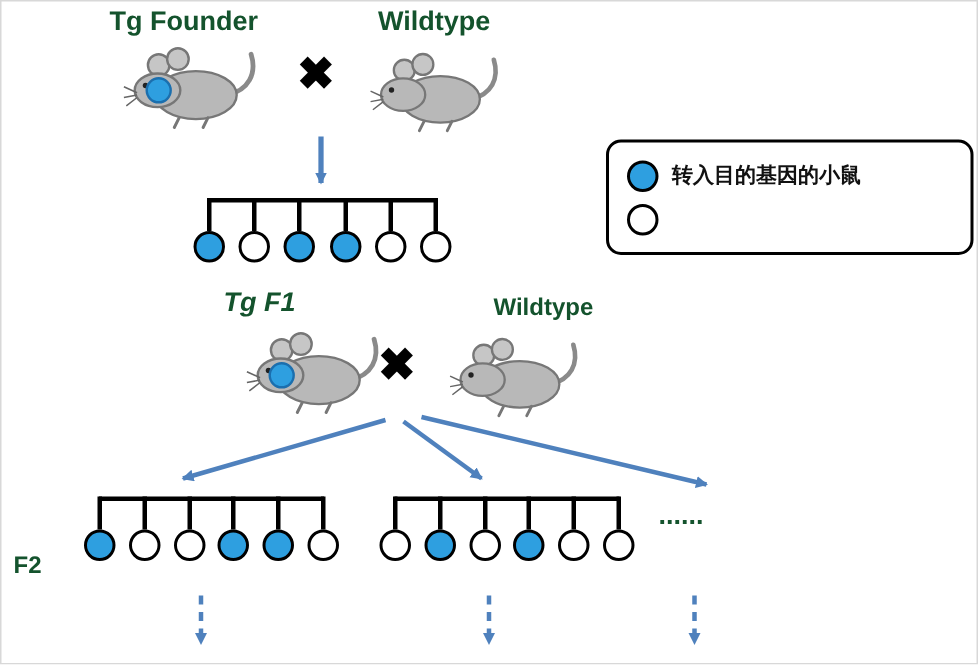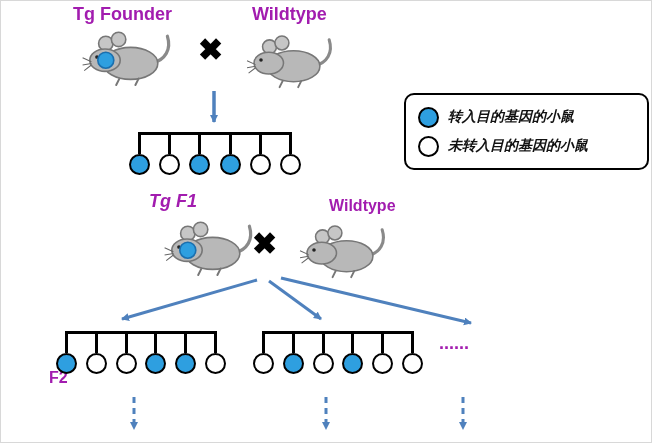--- a/index.html
+++ b/index.html
@@ -3,21 +3,21 @@
 <meta charset="utf-8">
 <style>
   :root { --blue:#2e9fe0; --arrow:#4f81bd; }
   * { margin:0; padding:0; box-sizing:border-box; }
   body { background:#ffffff; font-family:"Liberation Sans", sans-serif; }
   .canvas {
     position:relative; width:652px; height:443px; background:#ffffff;
     border:1px solid #d8d8d8; overflow:hidden;
   }
   .lbl {
-    position:absolute; font-weight:bold; color:#a21caf;
+    position:absolute; font-weight:bold; color:#14532d;
     font-family:"Liberation Sans", sans-serif; white-space:nowrap;
   }
   .lbl-big { font-size:18px; }
   .lbl-mid { font-size:16px; }
   .cross { font-size:30px; font-weight:900; color:#000; line-height:1; }
   .mouse { position:absolute; }
   
   .arrows { position:absolute; left:0; top:0; width:652px; height:443px; pointer-events:none; }
   
   .comb { position:absolute; }
@@ -30,21 +30,21 @@
     border:2.5px solid #000; background:#ffffff;
   }
   .circle.filled { background:var(--blue); }
   
   .legend {
     position:absolute; left:403px; top:92px; width:245px; height:77px;
     border:2px solid #000; border-radius:10px; background:#fff;
     display:flex; flex-direction:column; justify-content:center; gap:8px;
     padding:6px 12px;
   }
-  .legend-row { display:flex; align-items:center; gap:9px;font-style:italic; }
+  .legend-row { display:flex; align-items:center; gap:9px; }
   .legend-swatch {
     width:21px; height:21px; border-radius:50%;
     border:2.5px solid #000; background:#fff; flex:0 0 auto;
   }
   .legend-swatch.filled { background:var(--blue); }
   .legend-text { font-size:14px; font-weight:bold; color:#111; }
   .hidden-defs { position:absolute; width:0; height:0; overflow:hidden; }
 </style>
 </head>
 <body>
@@ -106,37 +106,36 @@
       </div>
   </div>
 
   <div class="legend">
     <div class="legend-row">
       <div class="legend-swatch filled"></div>
       <div class="legend-text">转入目的基因的小鼠</div>
     </div>
     <div class="legend-row">
       <div class="legend-swatch"></div>
-      <div class="legend-text">未转入目的基因的小鼠</div>
     </div>
   </div>
 
   <div class="lbl lbl-big" style="left:148px; top:190px;font-style:italic;">Tg F1</div>
   <div class="lbl lbl-mid" style="left:328px; top:196px;">Wildtype</div>
 
   <svg class="mouse" style="left:162px; top:214px;" width="96" height="64" viewBox="0 0 120 80">
     <use href="#mouse-shape"></use>
     <circle cx="31" cy="44" r="10" fill="var(--blue)" stroke="#1b6fae" stroke-width="2"></circle>
   </svg>
   <div class="lbl cross" style="left:251px; top:228px;">✖</div>
   <svg class="mouse" style="left:296px; top:218px;" width="96" height="62" viewBox="0 0 120 80">
     <use href="#mouse-shape"></use>
   </svg>
 
-  <div class="lbl lbl-mid" style="left:8px; top:368px;margin-left:40px;">F2</div>
+  <div class="lbl lbl-mid" style="left:8px; top:368px;">F2</div>
 
   <div class="comb" style="left:55px; top:330px; width:170px;">
     <div class="comb-bar"></div>
     <div class="comb-cells">
         <div class="comb-cell">
           <div class="stem"></div>
           <div class="circle filled"></div>
         </div>
         <div class="comb-cell">
           <div class="stem"></div>

